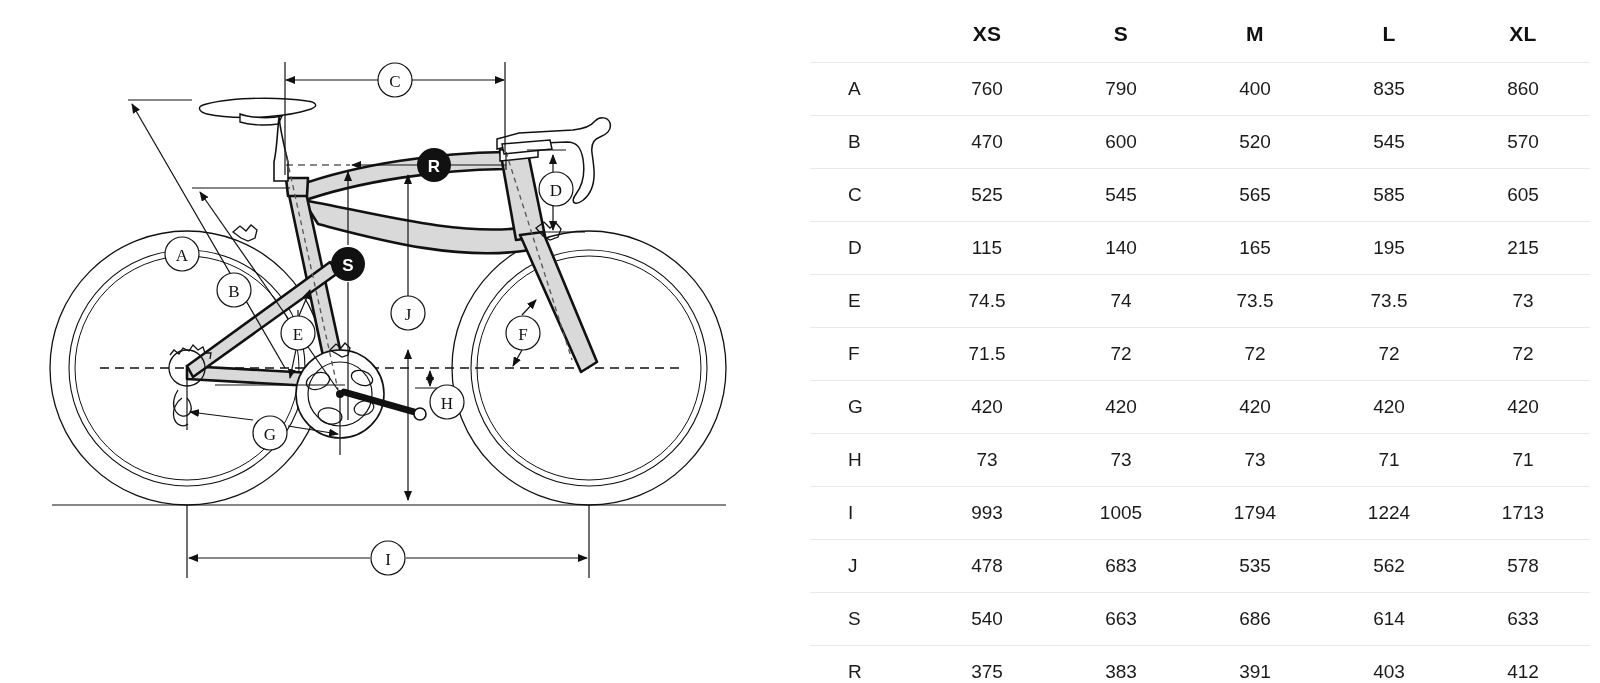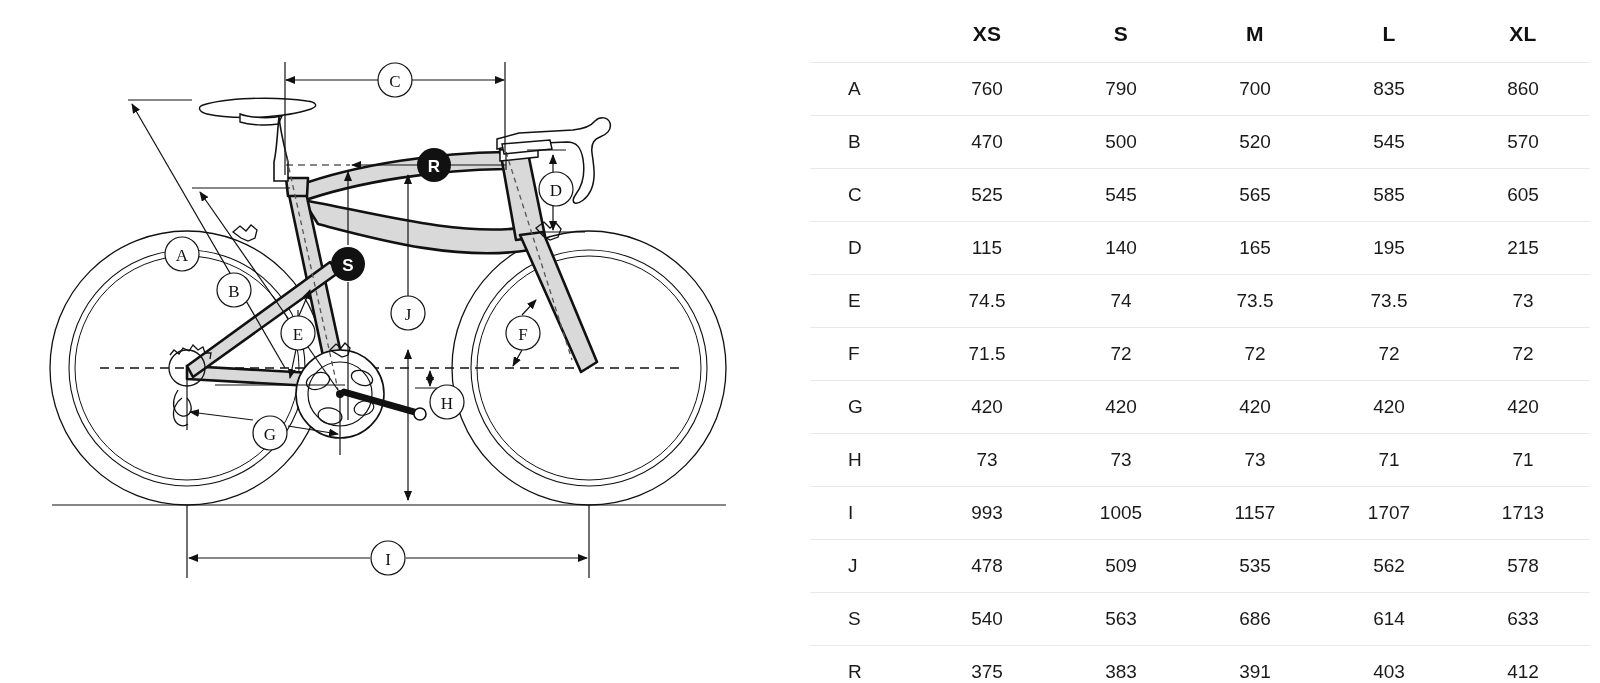--- a/index.html
+++ b/index.html
@@ -287,28 +287,28 @@
           <th>M</th>
           <th>L</th>
           <th>XL</th>
         </tr>
       </thead>
       <tbody id="geo-body">
           <tr>
             <td class="lbl">A</td>
             <td>760</td>
             <td>790</td>
-            <td>700</td>
+            <td>400</td>
             <td>835</td>
             <td>860</td>
           </tr>
           <tr>
             <td class="lbl">B</td>
             <td>470</td>
-            <td>500</td>
+            <td>600</td>
             <td>520</td>
             <td>545</td>
             <td>570</td>
           </tr>
           <tr>
             <td class="lbl">C</td>
             <td>525</td>
             <td>545</td>
             <td>565</td>
             <td>585</td>
@@ -351,36 +351,36 @@
             <td>73</td>
             <td>73</td>
             <td>73</td>
             <td>71</td>
             <td>71</td>
           </tr>
           <tr>
             <td class="lbl">I</td>
             <td>993</td>
             <td>1005</td>
-            <td>1157</td>
-            <td>1707</td>
+            <td>1794</td>
+            <td>1224</td>
             <td>1713</td>
           </tr>
           <tr>
             <td class="lbl">J</td>
             <td>478</td>
-            <td>509</td>
+            <td>683</td>
             <td>535</td>
             <td>562</td>
             <td>578</td>
           </tr>
           <tr>
             <td class="lbl">S</td>
             <td>540</td>
-            <td>563</td>
+            <td>663</td>
             <td>686</td>
             <td>614</td>
             <td>633</td>
           </tr>
           <tr>
             <td class="lbl">R</td>
             <td>375</td>
             <td>383</td>
             <td>391</td>
             <td>403</td>

